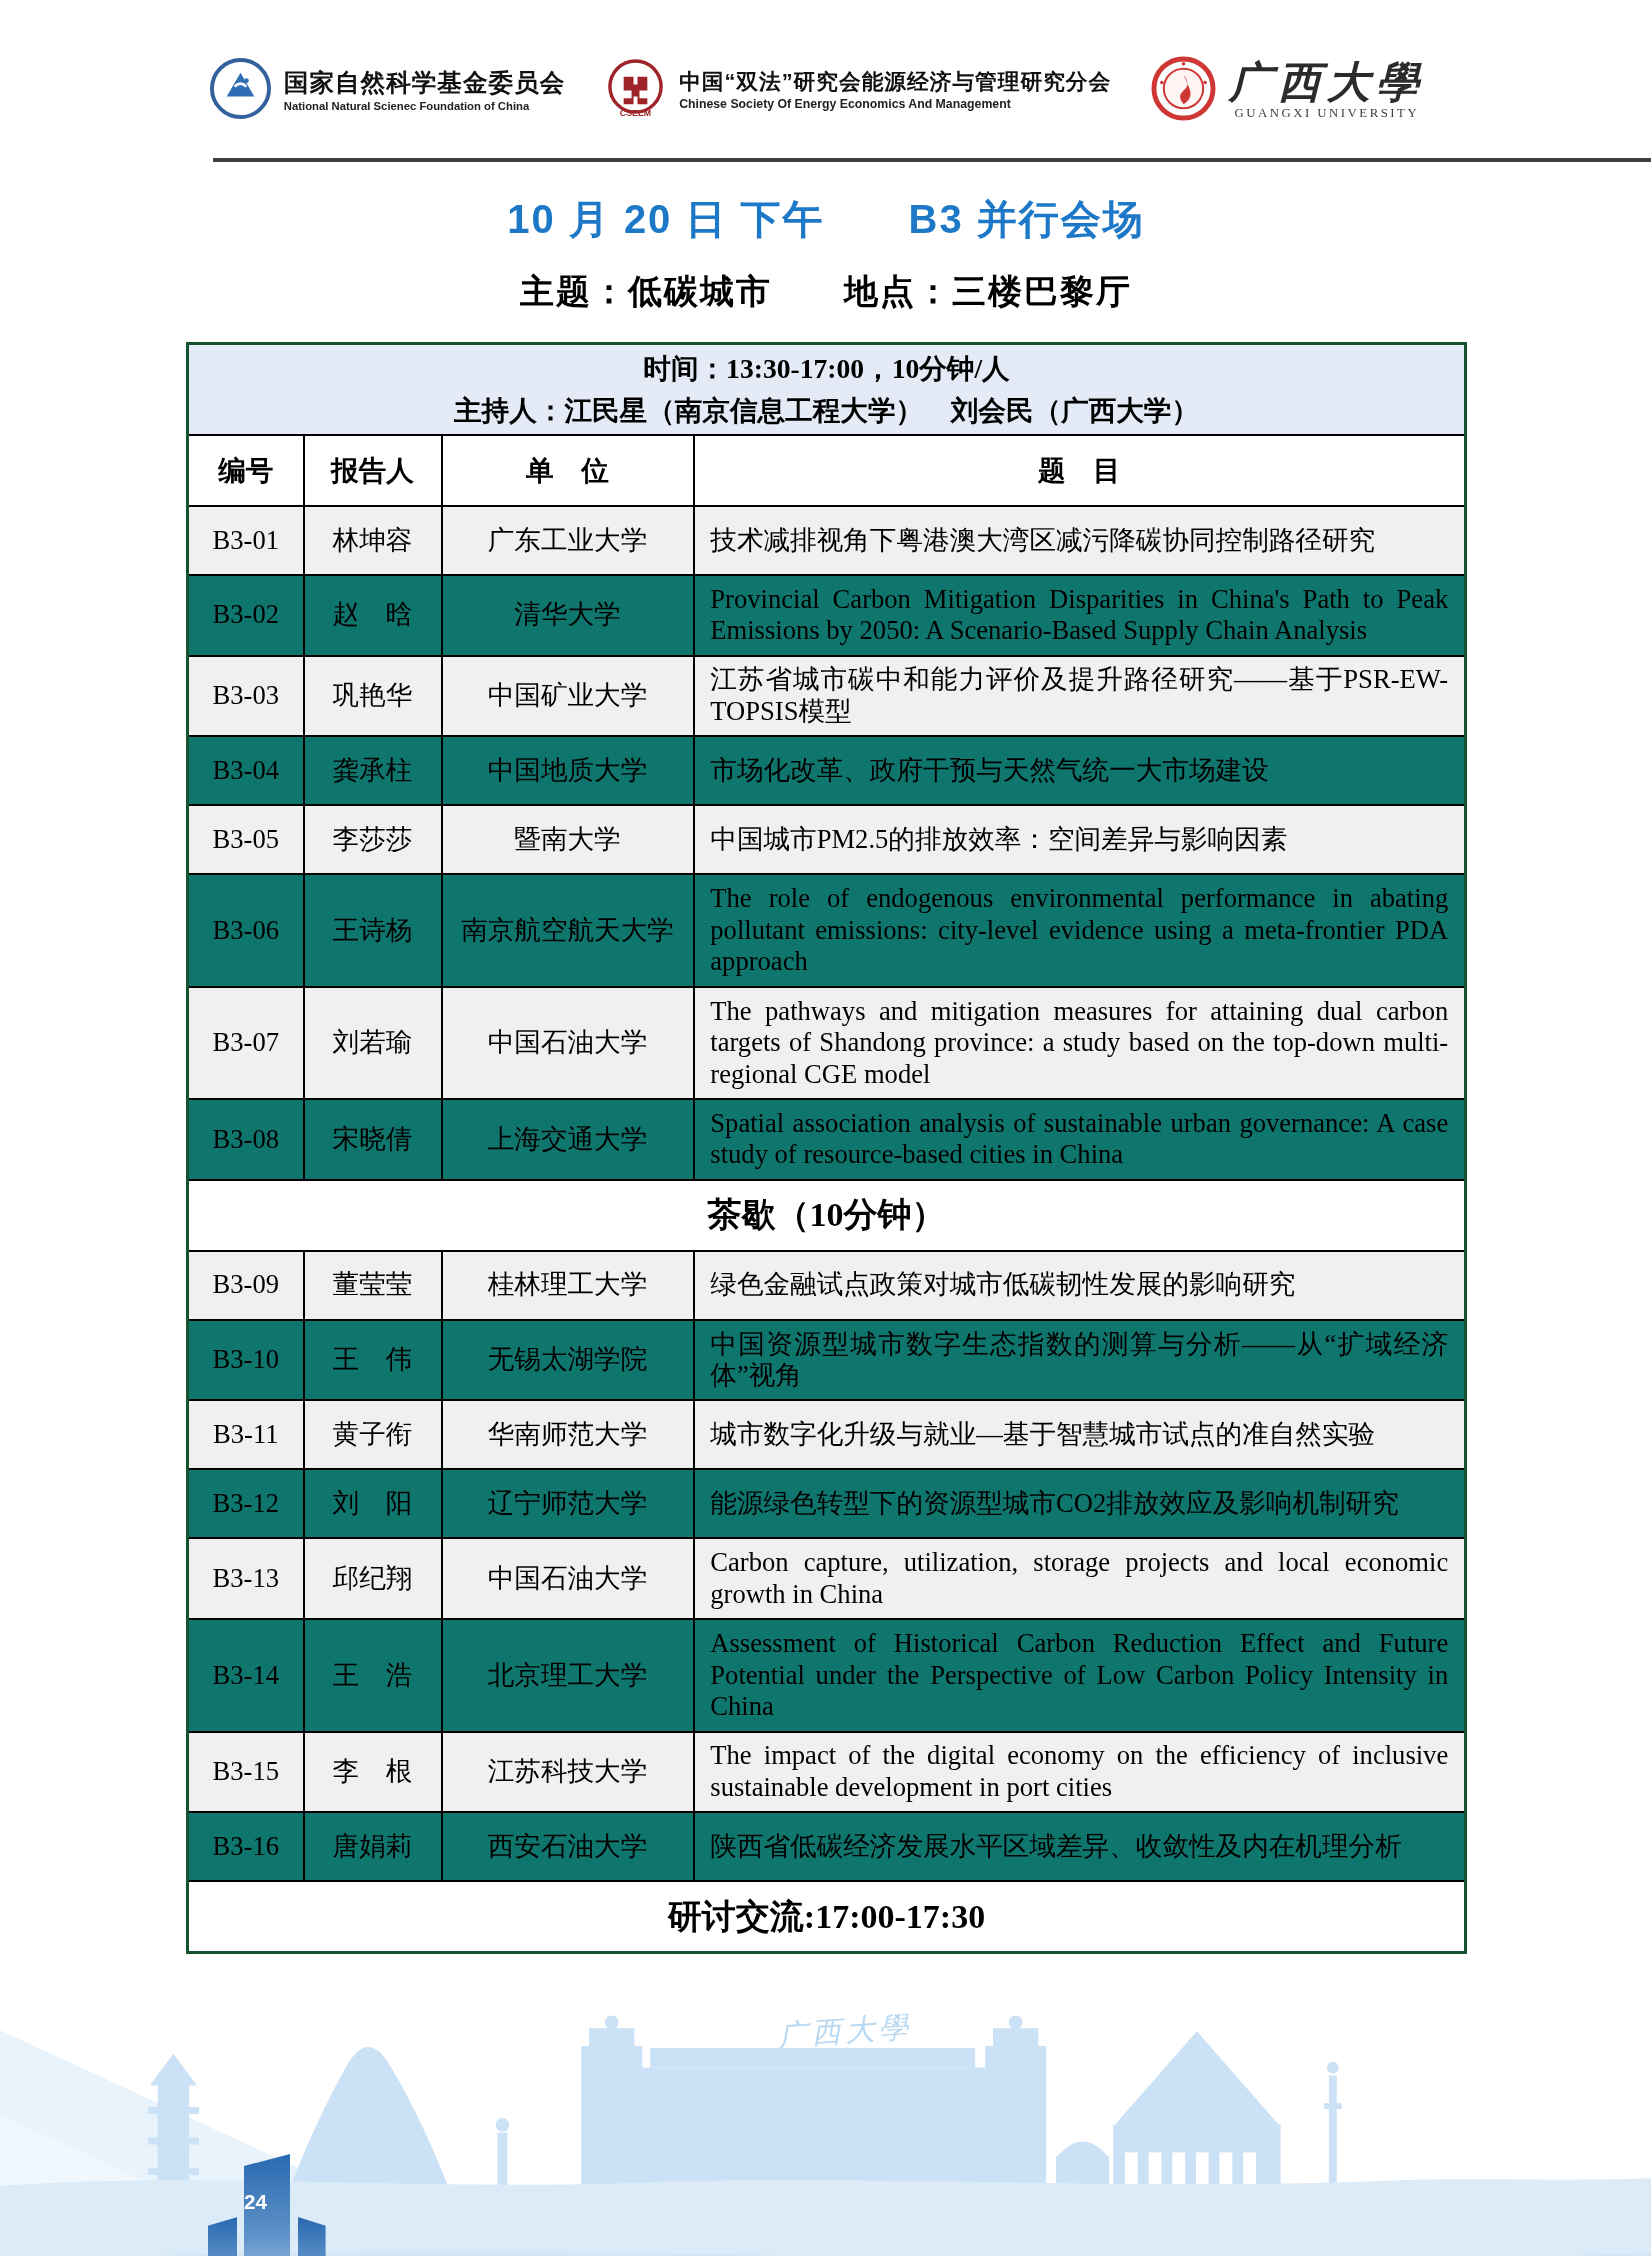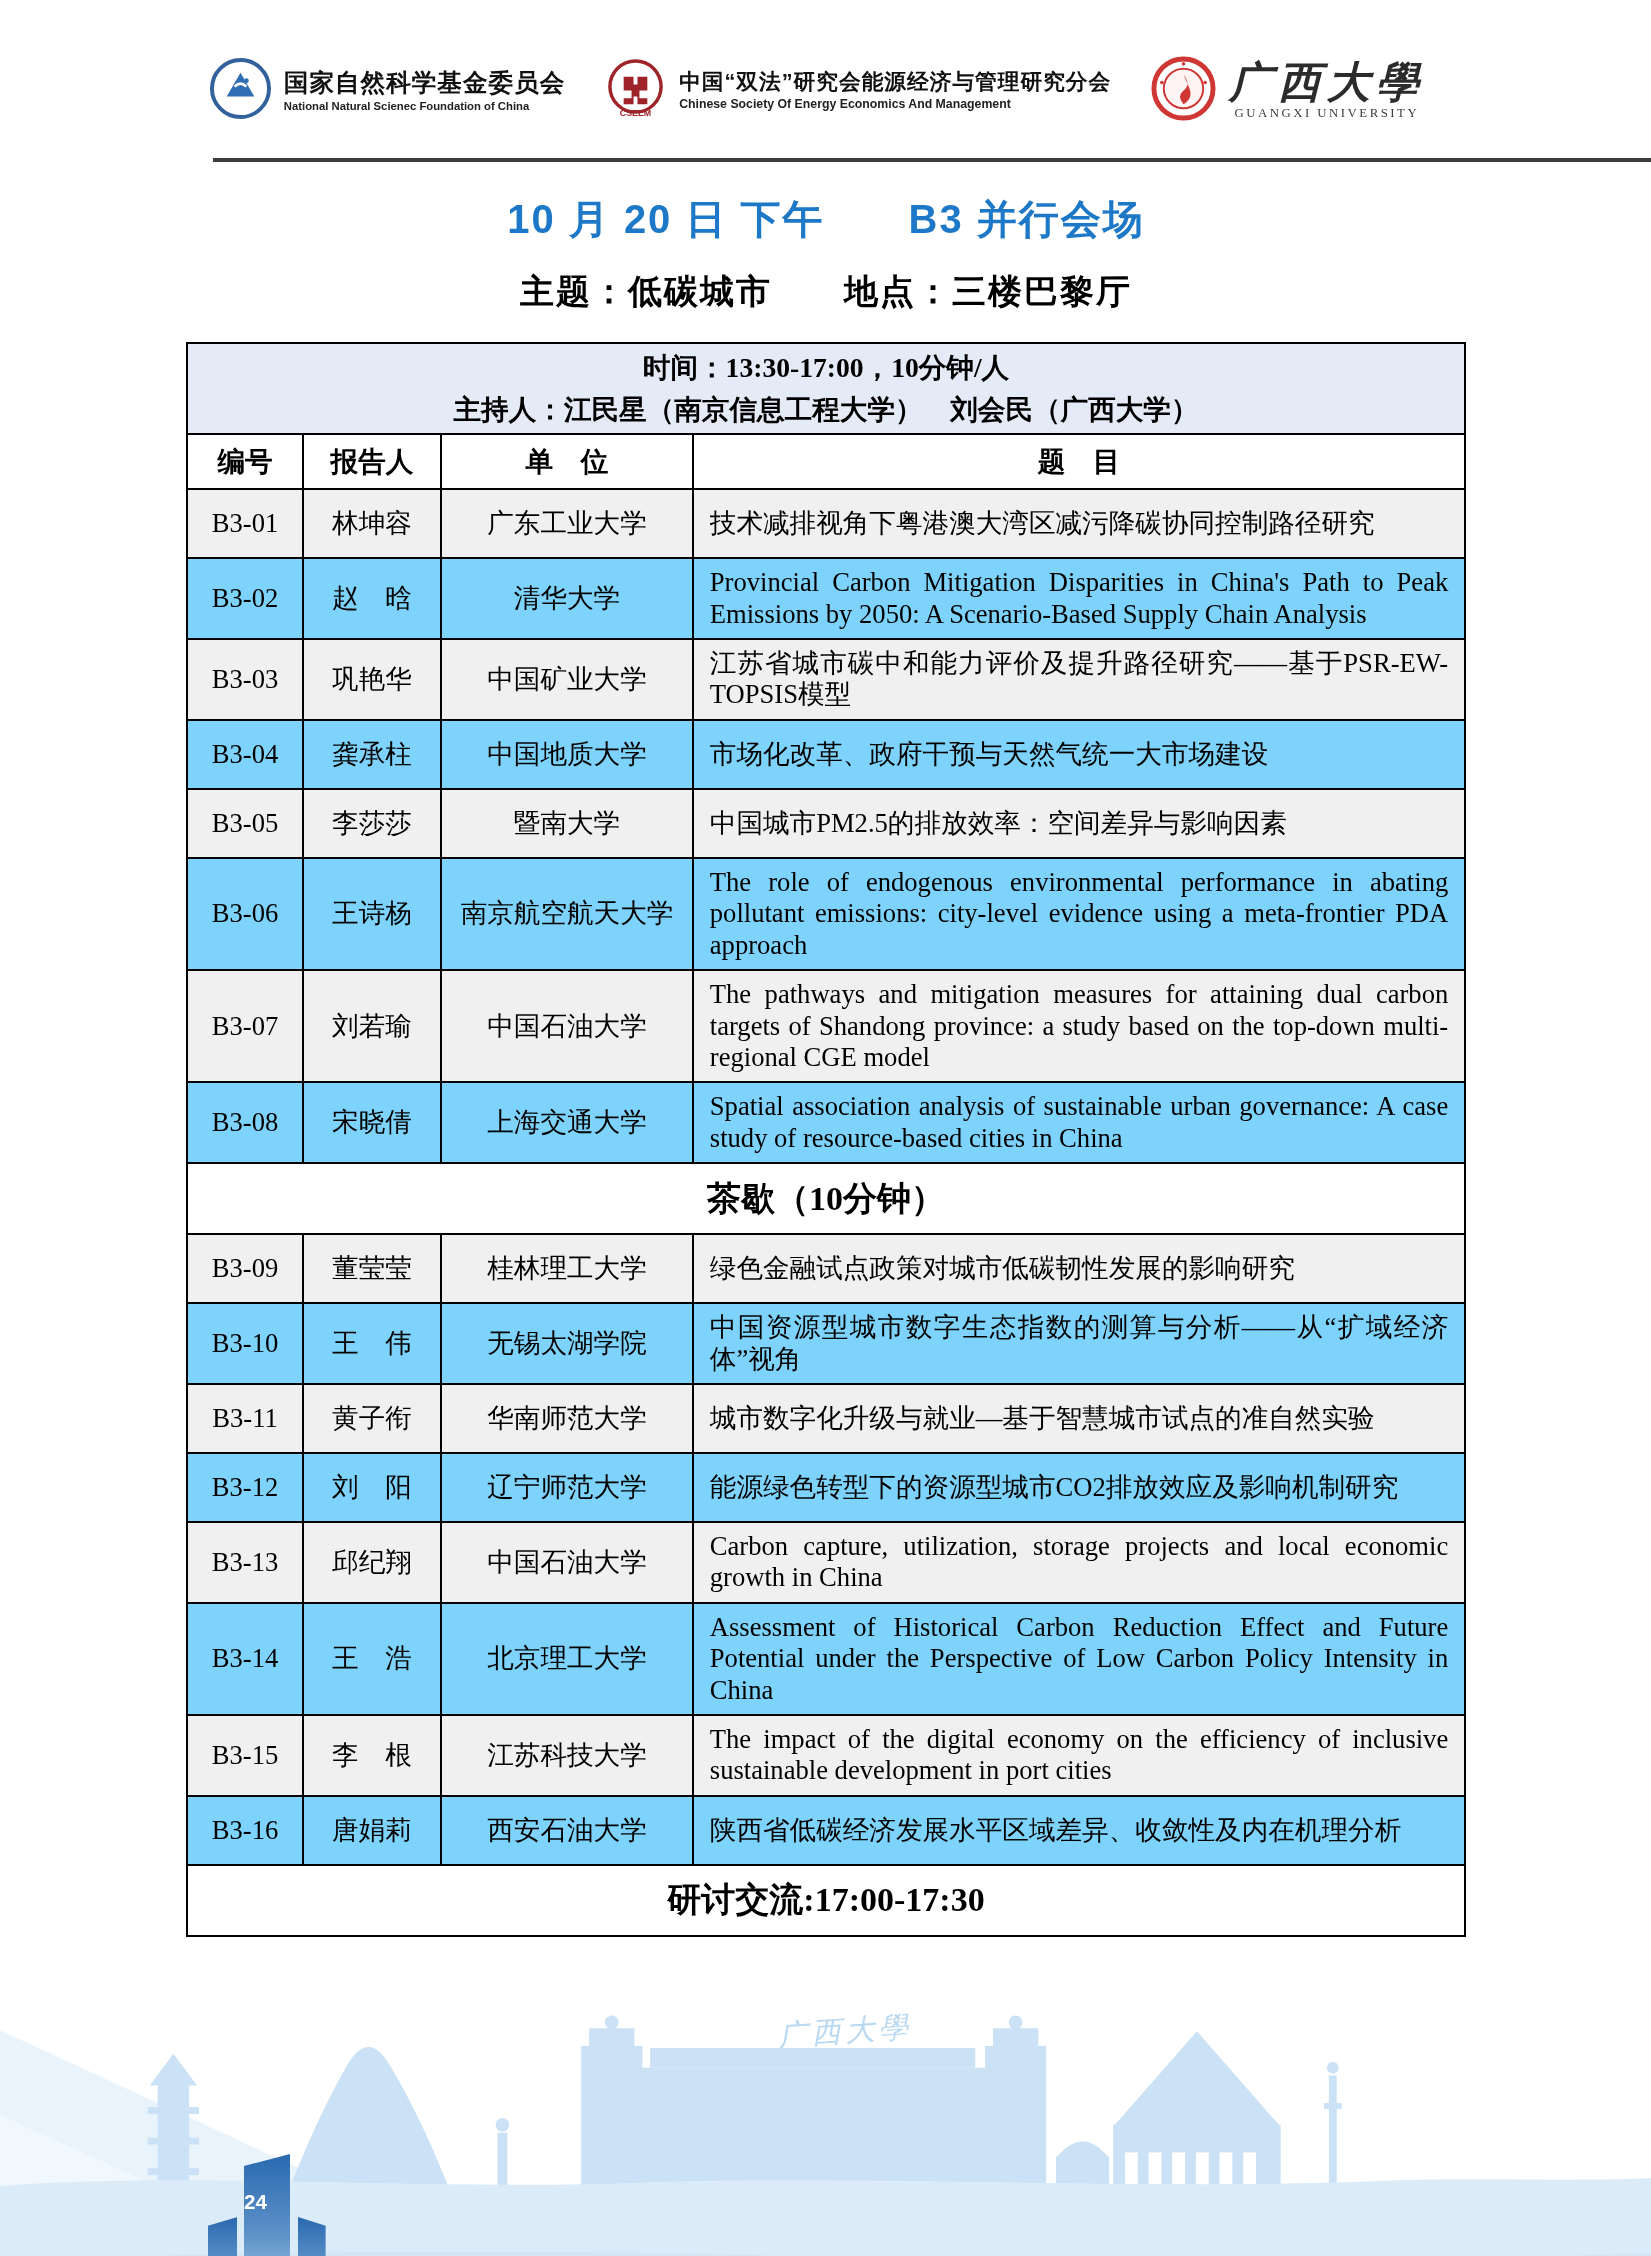--- a/index.html
+++ b/index.html
@@ -59,30 +59,30 @@
     position: relative; z-index: 1;
     margin-top: 21.7px; text-align: center;
     font-size: 34px; font-weight: 700; color: #000; letter-spacing: 2px;
   }
 
   
   table.program {
     position: relative; z-index: 1;
     margin: 27.6px 0 0 186px;
     width: 1279px; table-layout: fixed;
-    border-collapse: collapse; border: 1px solid #14532d;
-    background: #7dd3fc;
+    border-collapse: collapse; border: 3px solid #14532d;
+    background: #0f766e;
   }
   table.program td, table.program th { border: 2px solid #000; vertical-align: middle; }
   tr.header-band td {
     background: #e4eaf6; height: 91px; text-align: center;
     font-family: "Liberation Serif", serif; font-weight: 700; font-size: 27.6px; line-height: 42px;
   }
   tr.col-head th {
-    height: 55px; background: #fff; text-align: center;
+    height: 71px; background: #fff; text-align: center;
     font-family: "Liberation Sans", sans-serif; font-weight: 700; font-size: 27.6px;
   }
   tr.data td { height: 69px; font-family: "Liberation Serif", serif; font-size: 26.6px; line-height: 31.5px; }
   td.c-id, td.c-speaker, td.c-affil { text-align: center; padding: 7.9px 3.9px; }
   td.c-title { text-align: justify; padding: 7.9px 15.8px; }
   tr.shade td { background: #f0f0f0; }
   tr.break-row td, tr.closing-row td {
     height: 71px; text-align: center; background: #fff;
     font-family: "Liberation Serif", serif; font-weight: 700; font-size: 34px;
   }

